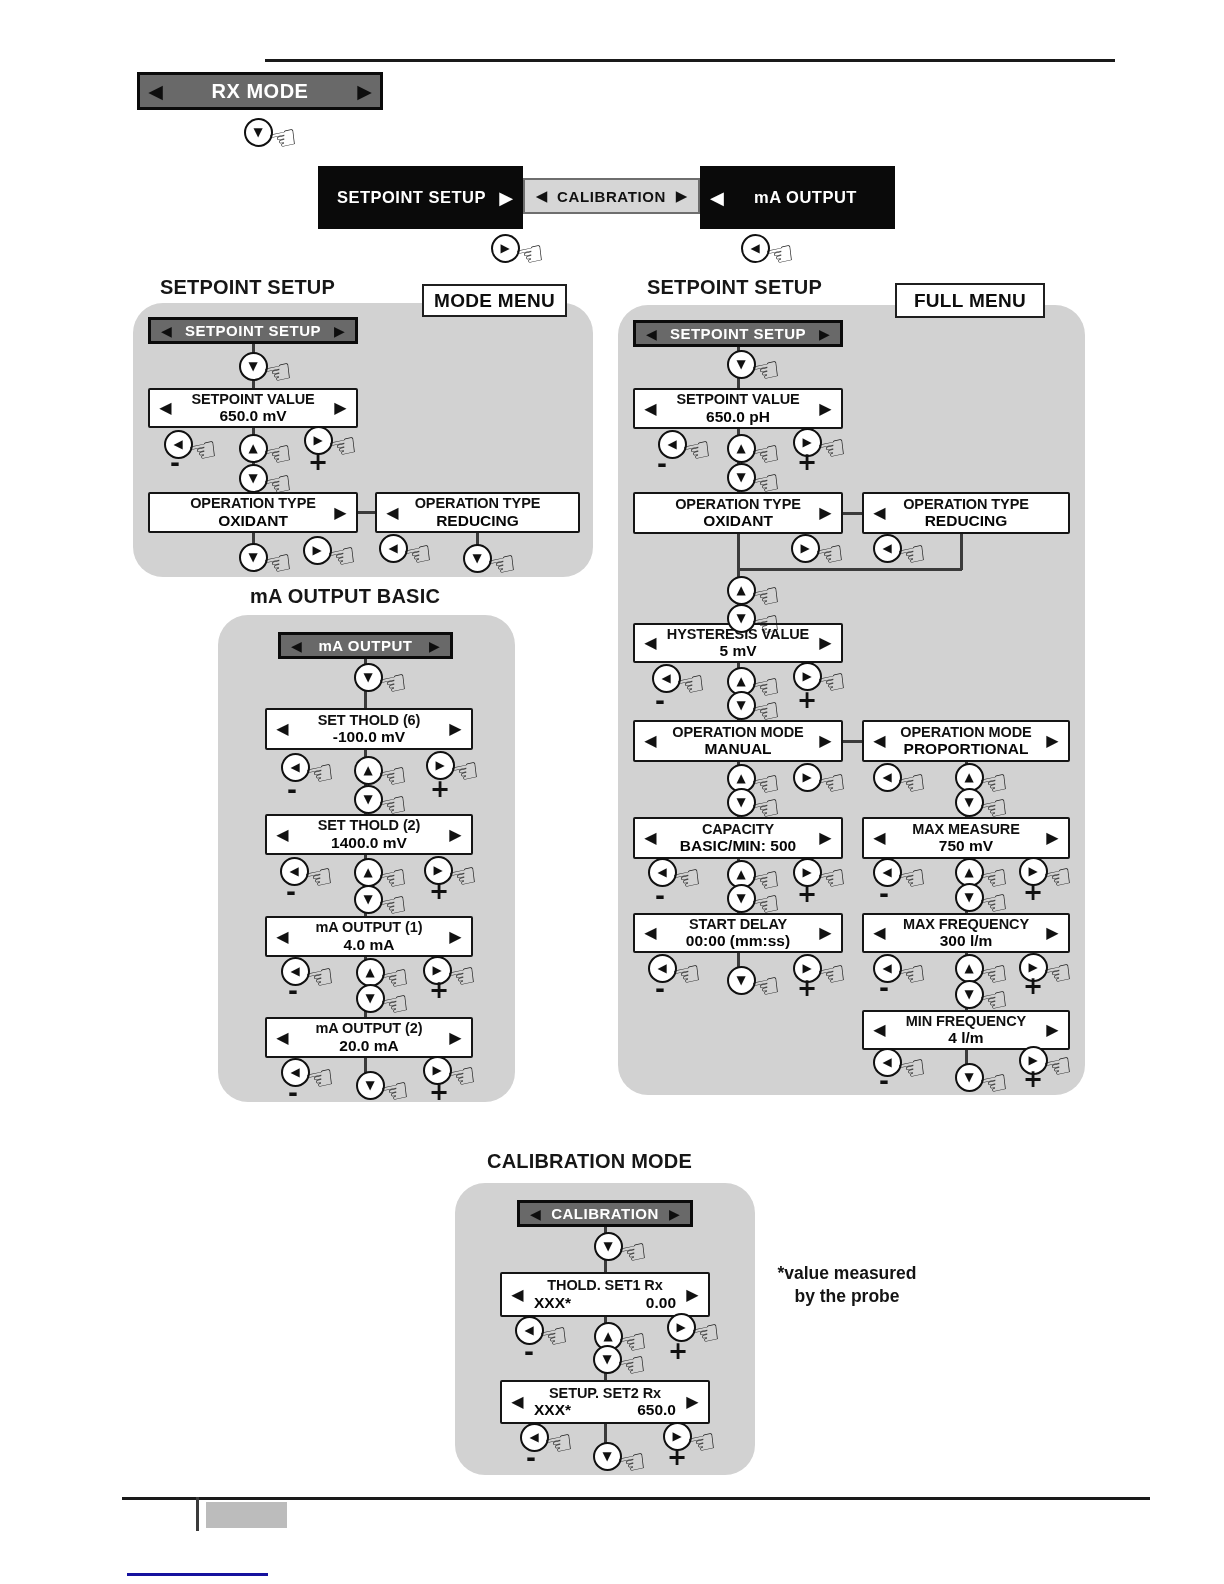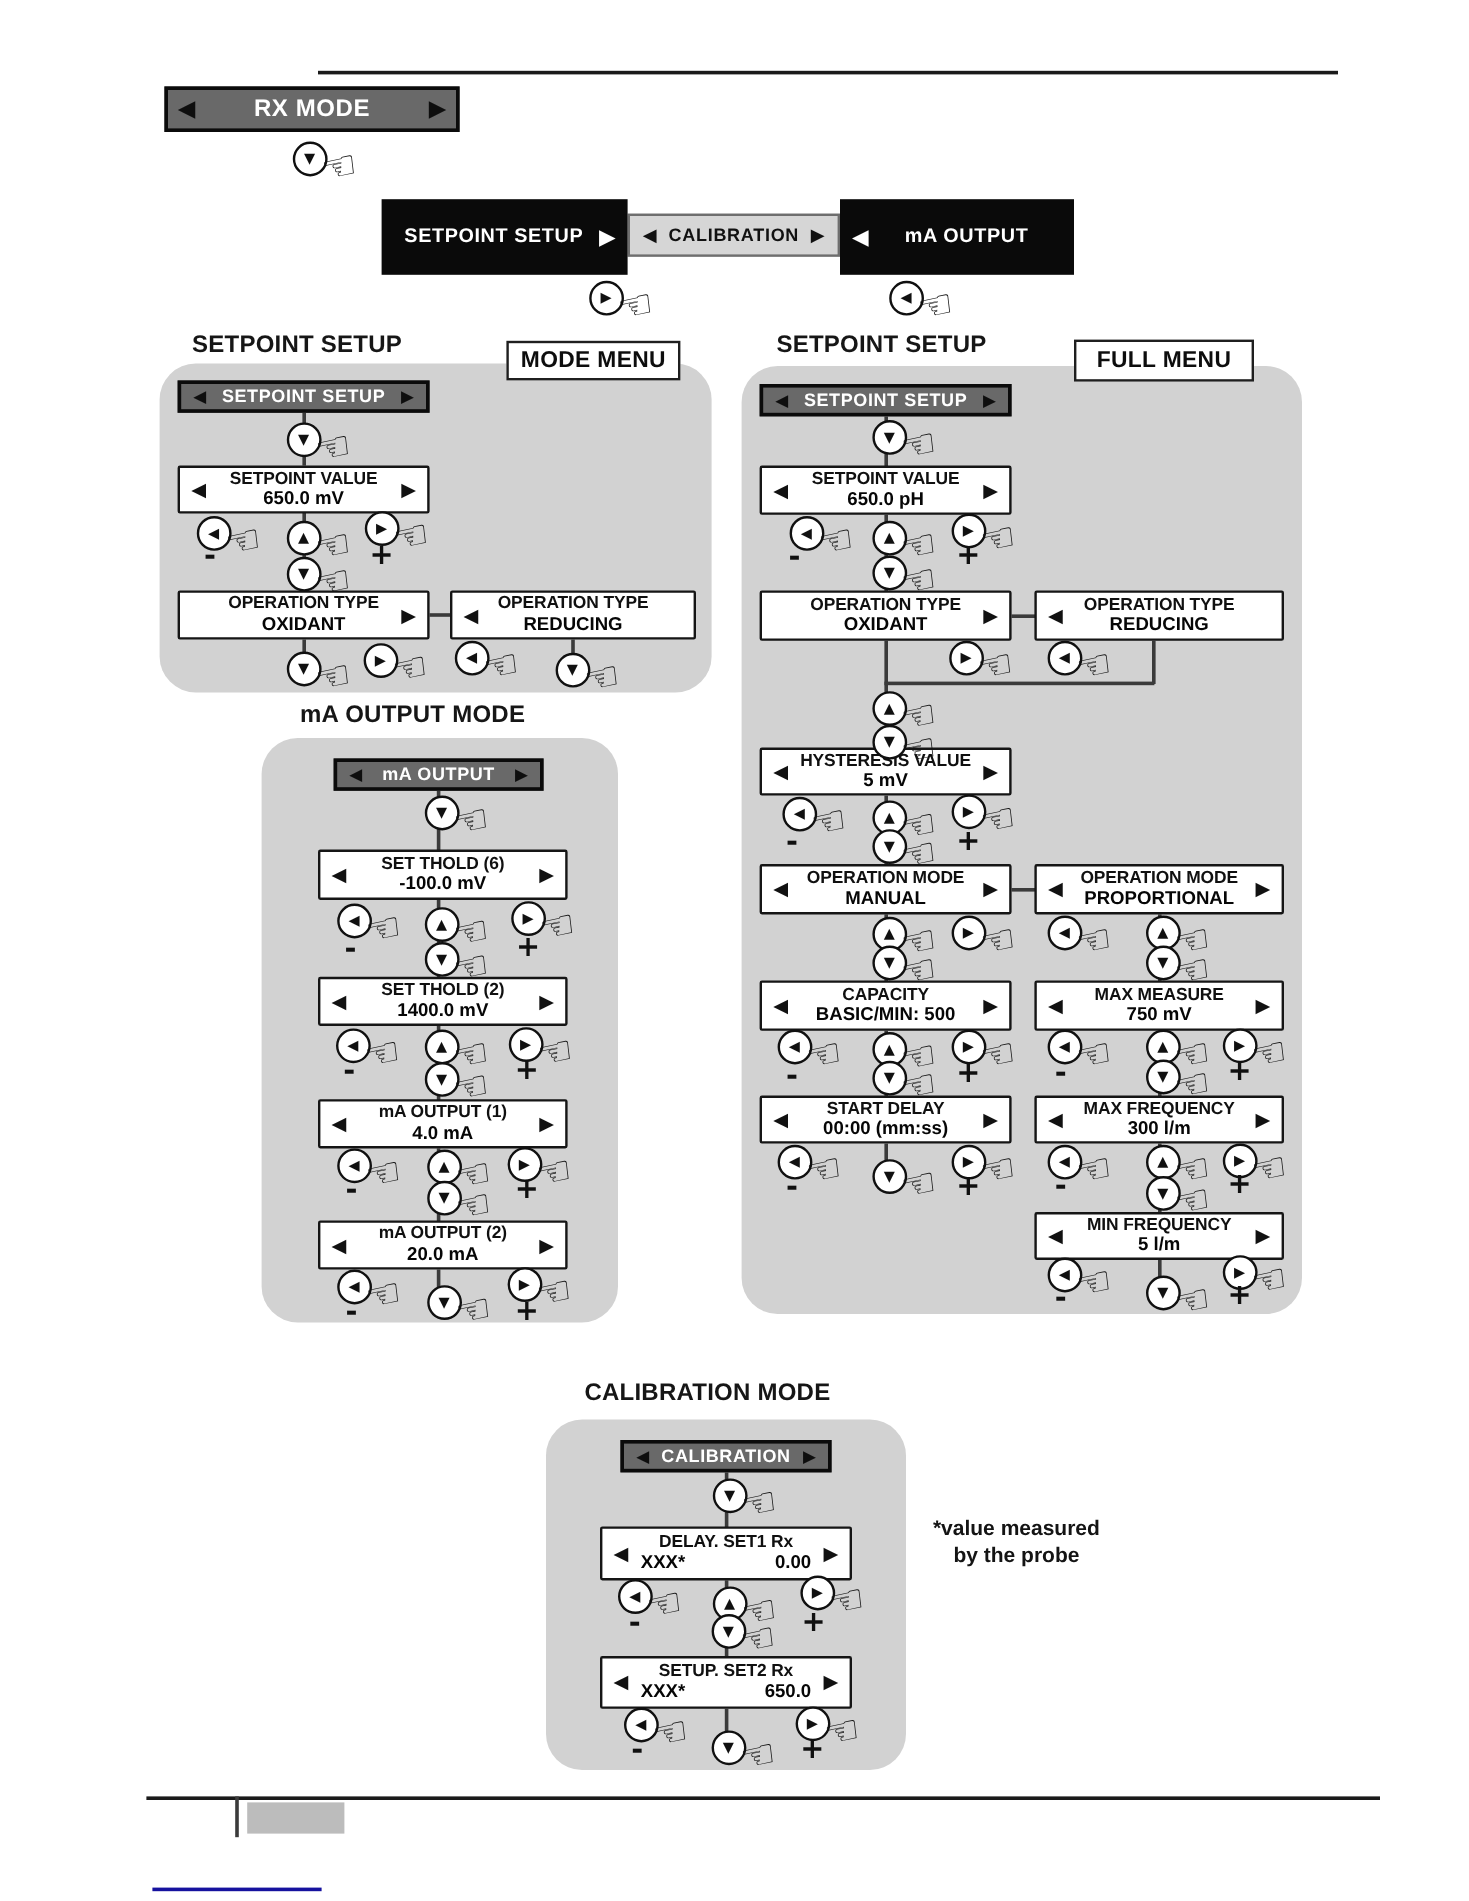--- a/index.html
+++ b/index.html
@@ -116,21 +116,21 @@
 
   <div class="mbox" style="left:375px;top:492px;width:205px;height:41px">
     <span class="arr">◀</span>
     <span class="mtext">
       <span class="mlabel">OPERATION TYPE</span>
       <span class="mval">REDUCING</span>
     </span>
     <span class="arr ghost"></span>
   </div>
 
-  <div class="heading" style="left:250px;top:585px">mA OUTPUT MODE</div>
+  <div class="heading" style="left:250px;top:585px">mA OUTPUT BASIC</div>
   <div class="panel" style="left:218px;top:615px;width:297px;height:487px"></div>
 
   <div class="navbtn" style="left:278px;top:632px;width:175px;height:27px">
     <span class="arr">◀</span>
     <span class="nlabel">mA OUTPUT</span>
     <span class="arr">▶</span>
   </div>
 
   <div class="mbox" style="left:265px;top:708px;width:208px;height:42px">
     <span class="arr">◀</span>
@@ -265,38 +265,38 @@
       <span class="mlabel">MAX FREQUENCY</span>
       <span class="mval">300 l/m</span>
     </span>
     <span class="arr">▶</span>
   </div>
 
   <div class="mbox" style="left:862px;top:1010px;width:208px;height:40px">
     <span class="arr">◀</span>
     <span class="mtext">
       <span class="mlabel">MIN FREQUENCY</span>
-      <span class="mval">5 l/m</span>
+      <span class="mval">4 l/m</span>
     </span>
     <span class="arr">▶</span>
   </div>
 
   <div class="heading" style="left:487px;top:1150px">CALIBRATION MODE</div>
   <div class="panel" style="left:455px;top:1183px;width:300px;height:292px"></div>
 
   <div class="navbtn" style="left:517px;top:1200px;width:176px;height:27px">
     <span class="arr">◀</span>
     <span class="nlabel">CALIBRATION</span>
     <span class="arr">▶</span>
   </div>
 
   <div class="mbox" style="left:500px;top:1272px;width:210px;height:45px">
     <span class="arr">◀</span>
     <span class="mtext">
-      <span class="mlabel">DELAY. SET1 Rx</span>
+      <span class="mlabel">THOLD. SET1 Rx</span>
       <span class="mval splitrow">
           <span>XXX*</span>
           <span>0.00</span>
         </span>
     </span>
     <span class="arr">▶</span>
   </div>
 
   <div class="note" style="left:762px;top:1262px;width:170px">
     <div>*value measured</div>

